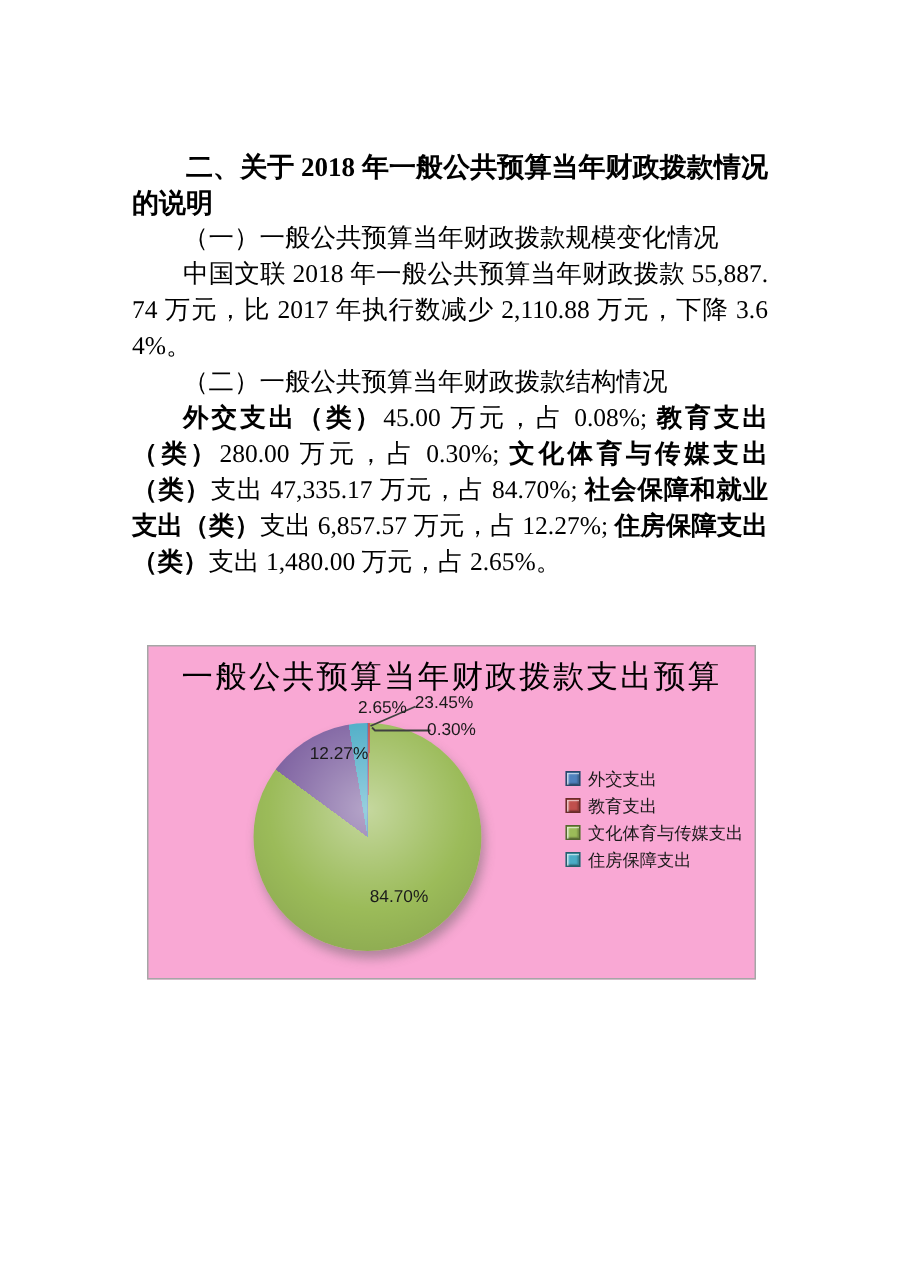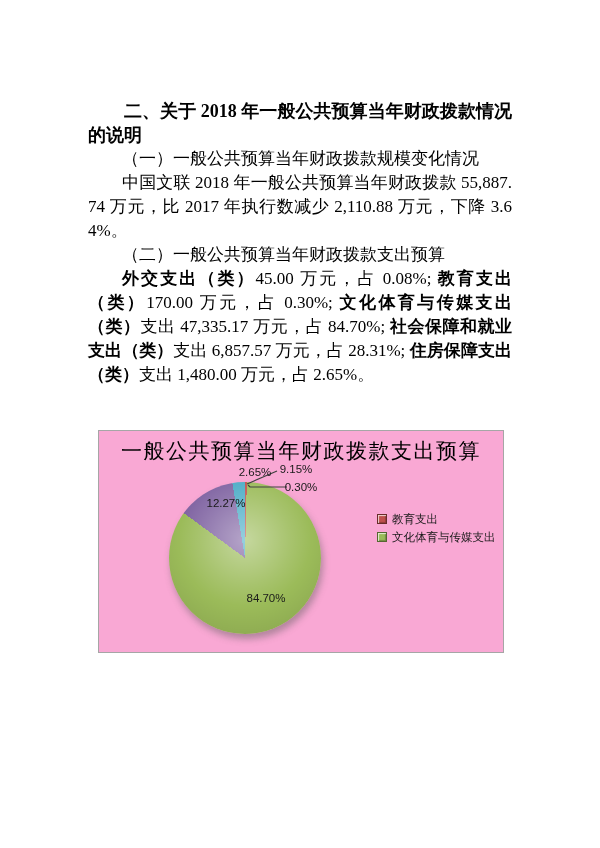--- a/index.html
+++ b/index.html
@@ -90,46 +90,54 @@
 </style>
 </head>
 <body>
 
 <div class="page">
 
   <div class="content">
     <p class="heading">二、关于 2018 年一般公共预算当年财政拨款情况的说明</p>
     <p class="subheading">（一）一般公共预算当年财政拨款规模变化情况</p>
     <p>中国文联 2018 年一般公共预算当年财政拨款 55,887.74 万元，比 2017 年执行数减少 2,110.88 万元，下降 3.64%。</p>
-    <p class="subheading">（二）一般公共预算当年财政拨款支出预算</p>
-    <p><span class="bold">外交支出（类）</span><span>45.00 万元，占 0.08%; </span><span class="bold">教育支出（类）</span><span>170.00 万元，占 0.30%; </span><span class="bold">文化体育与传媒支出（类）</span><span>支出 47,335.17 万元，占 84.70%; </span><span class="bold">社会保障和就业支出（类）</span><span>支出 6,857.57 万元，占 28.31%; </span><span class="bold">住房保障支出（类）</span><span>支出 1,480.00 万元，占 2.65%。</span></p>
+    <p class="subheading">（二）一般公共预算当年财政拨款结构情况</p>
+    <p><span class="bold">外交支出（类）</span><span>45.00 万元，占 0.08%; </span><span class="bold">教育支出（类）</span><span>280.00 万元，占 0.30%; </span><span class="bold">文化体育与传媒支出（类）</span><span>支出 47,335.17 万元，占 84.70%; </span><span class="bold">社会保障和就业支出（类）</span><span>支出 6,857.57 万元，占 12.27%; </span><span class="bold">住房保障支出（类）</span><span>支出 1,480.00 万元，占 2.65%。</span></p>
   </div>
 
   <div class="chart-box">
     <div class="chart-title">一般公共预算当年财政拨款支出预算</div>
 
     <div class="pie" style="background: conic-gradient(rgb(79, 129, 189) 0deg, rgb(79, 129, 189) 0.288deg, rgb(192, 80, 77) 0.288deg, rgb(192, 80, 77) 1.368deg, rgb(155, 187, 89) 1.368deg, rgb(155, 187, 89) 306.288deg, rgb(128, 100, 162) 306.288deg, rgb(128, 100, 162) 350.46deg, rgb(75, 172, 198) 350.46deg, rgb(75, 172, 198) 360deg);"></div>
     <div class="pie-gloss"></div>
 
     <svg class="leader-lines" width="404" height="221" viewBox="0 0 404 221">
       <polyline points="178,40 148,53" fill="none" stroke="#404040" stroke-width="1.2"></polyline>
       <polyline points="188,56 151,56 149,54" fill="none" stroke="#404040" stroke-width="1.2"></polyline>
     </svg>
 
     <div class="pct pct-housing">2.65%</div>
-    <div class="pct pct-foreign">9.15%</div>
+    <div class="pct pct-foreign">23.45%</div>
     <div class="pct pct-education">0.30%</div>
     <div class="pct pct-social">12.27%</div>
     <div class="pct pct-culture">84.70%</div>
 
     <div class="legend">
+      <div class="legend-item">
+        <span class="legend-marker" style="background-color: rgb(79, 129, 189);"></span>
+        <span>外交支出</span>
+      </div>
       <div class="legend-item">
         <span class="legend-marker" style="background-color: rgb(192, 80, 77);"></span>
         <span>教育支出</span>
       </div>
       <div class="legend-item">
         <span class="legend-marker" style="background-color: rgb(155, 187, 89);"></span>
         <span>文化体育与传媒支出</span>
       </div>
+      <div class="legend-item">
+        <span class="legend-marker" style="background-color: rgb(75, 172, 198);"></span>
+        <span>住房保障支出</span>
+      </div>
     </div>
   </div>
 
 </div>
 
 </body></html>

